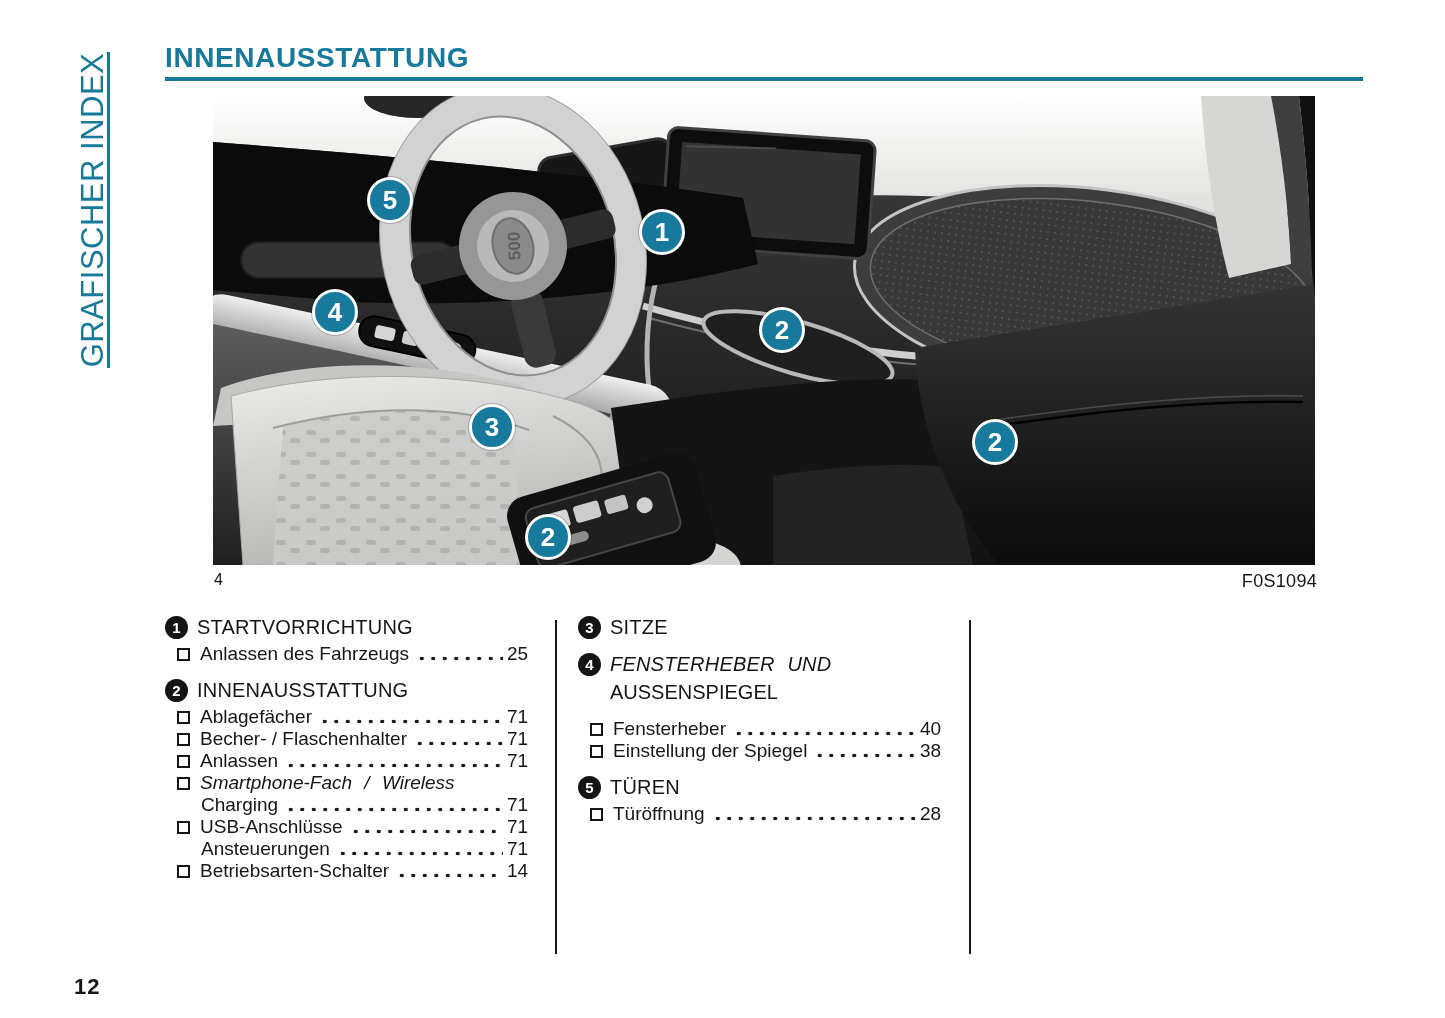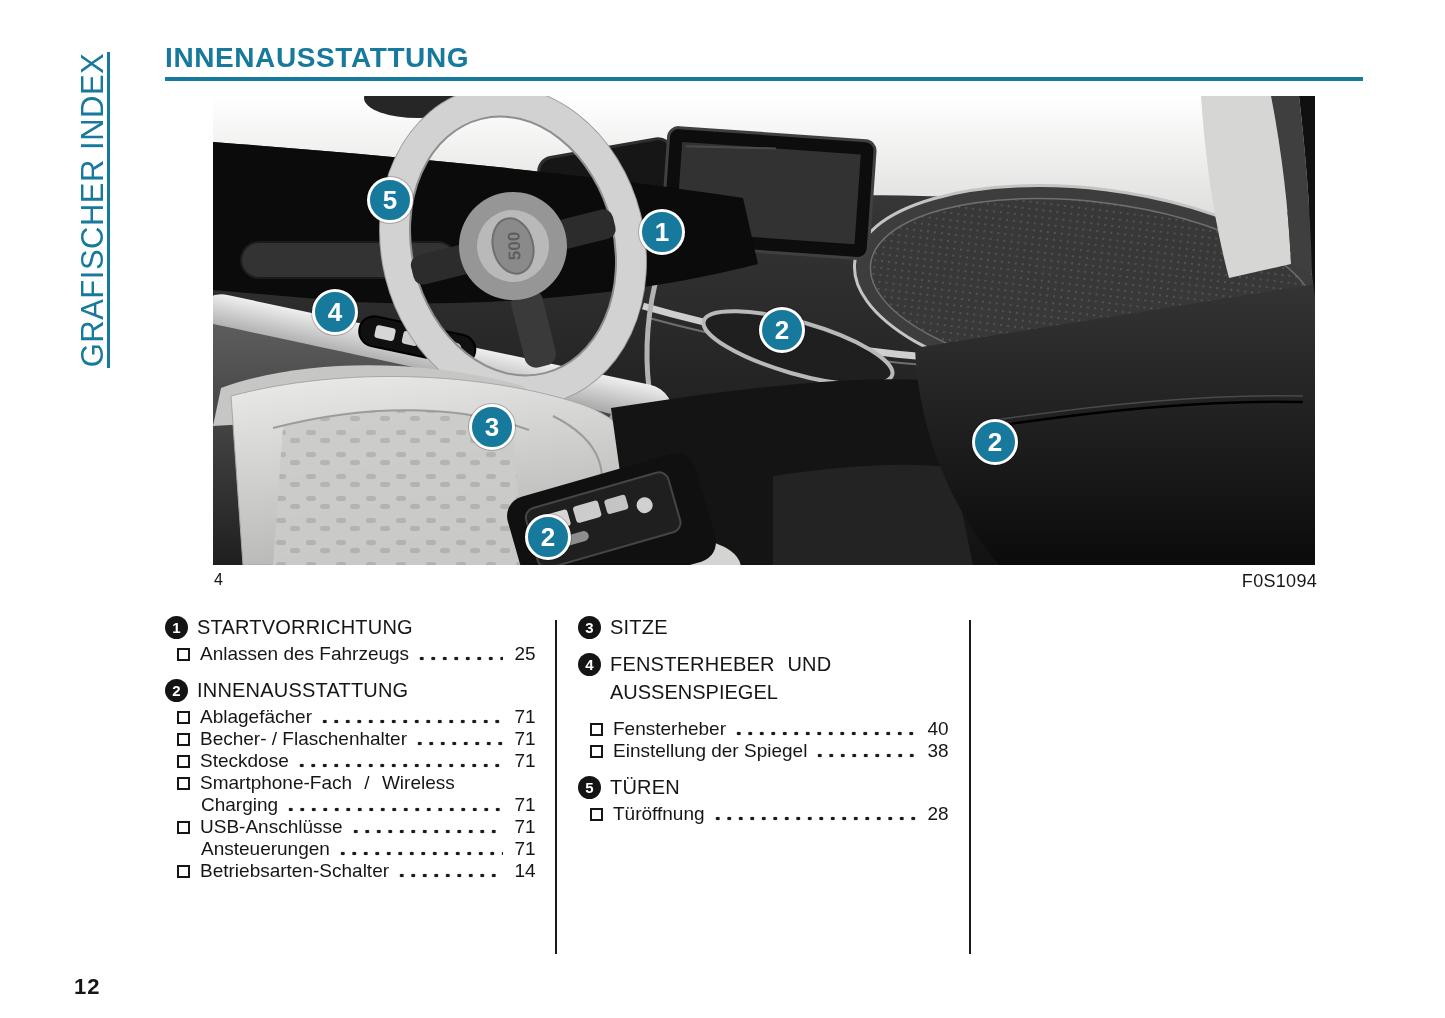--- a/index.html
+++ b/index.html
@@ -65,28 +65,28 @@
   .sec-title  { font-size:20px; letter-spacing:0.2px; white-space:nowrap; }
   .sec-title2 { font-size:20px; margin:0 0 14px 32px; line-height:24px; }
 
   .row { display:flex; align-items:center; min-height:22px;margin-left:12px; }
   .row.cont { padding-left:24px; }
   .bullet {
     flex:0 0 auto; width:9px; height:9px; border:2.5px solid #161616;
     margin-right:10px; background:#fff;
   }
   .lbl { white-space:nowrap; }
-  .ws  { word-spacing:7px; }
+  .ws  { word-spacing:7px;font-style:italic; }
   .leader {
     flex:1 1 auto; min-width:16px; align-self:stretch; margin:0 4px 0 7px;
     background-image:radial-gradient(circle, #191919 1.7px, transparent 2.1px);
     background-size:11.5px 5px; background-repeat:repeat-x;
     background-position:left bottom 4px;
   }
-  .pg { flex:0 0 36px; text-align:center; }
+  .pg { flex:0 0 36px; text-align:left; }
 
   .page-num {
     position:absolute; left:74px; top:974px;
     font-size:22px; font-weight:bold; letter-spacing:1px;
   }
 </style>
 </head>
 <body>
 
 <div class="page">
@@ -277,21 +277,21 @@
       <span class="pg">71</span>
     </div>
     <div class="row">
       <span class="bullet"></span>
       <span class="lbl">Becher- / Flaschenhalter</span>
       <span class="leader"></span>
       <span class="pg">71</span>
     </div>
     <div class="row">
       <span class="bullet"></span>
-      <span class="lbl">Steckdose</span>
+      <span class="lbl">Anlassen</span>
       <span class="leader"></span>
       <span class="pg">71</span>
     </div>
     <div class="row">
       <span class="bullet"></span>
       <span class="lbl ws">Smartphone-Fach / Wireless</span>
     </div>
     <div class="row cont">
       <span class="lbl">Charging</span>
       <span class="leader"></span>

